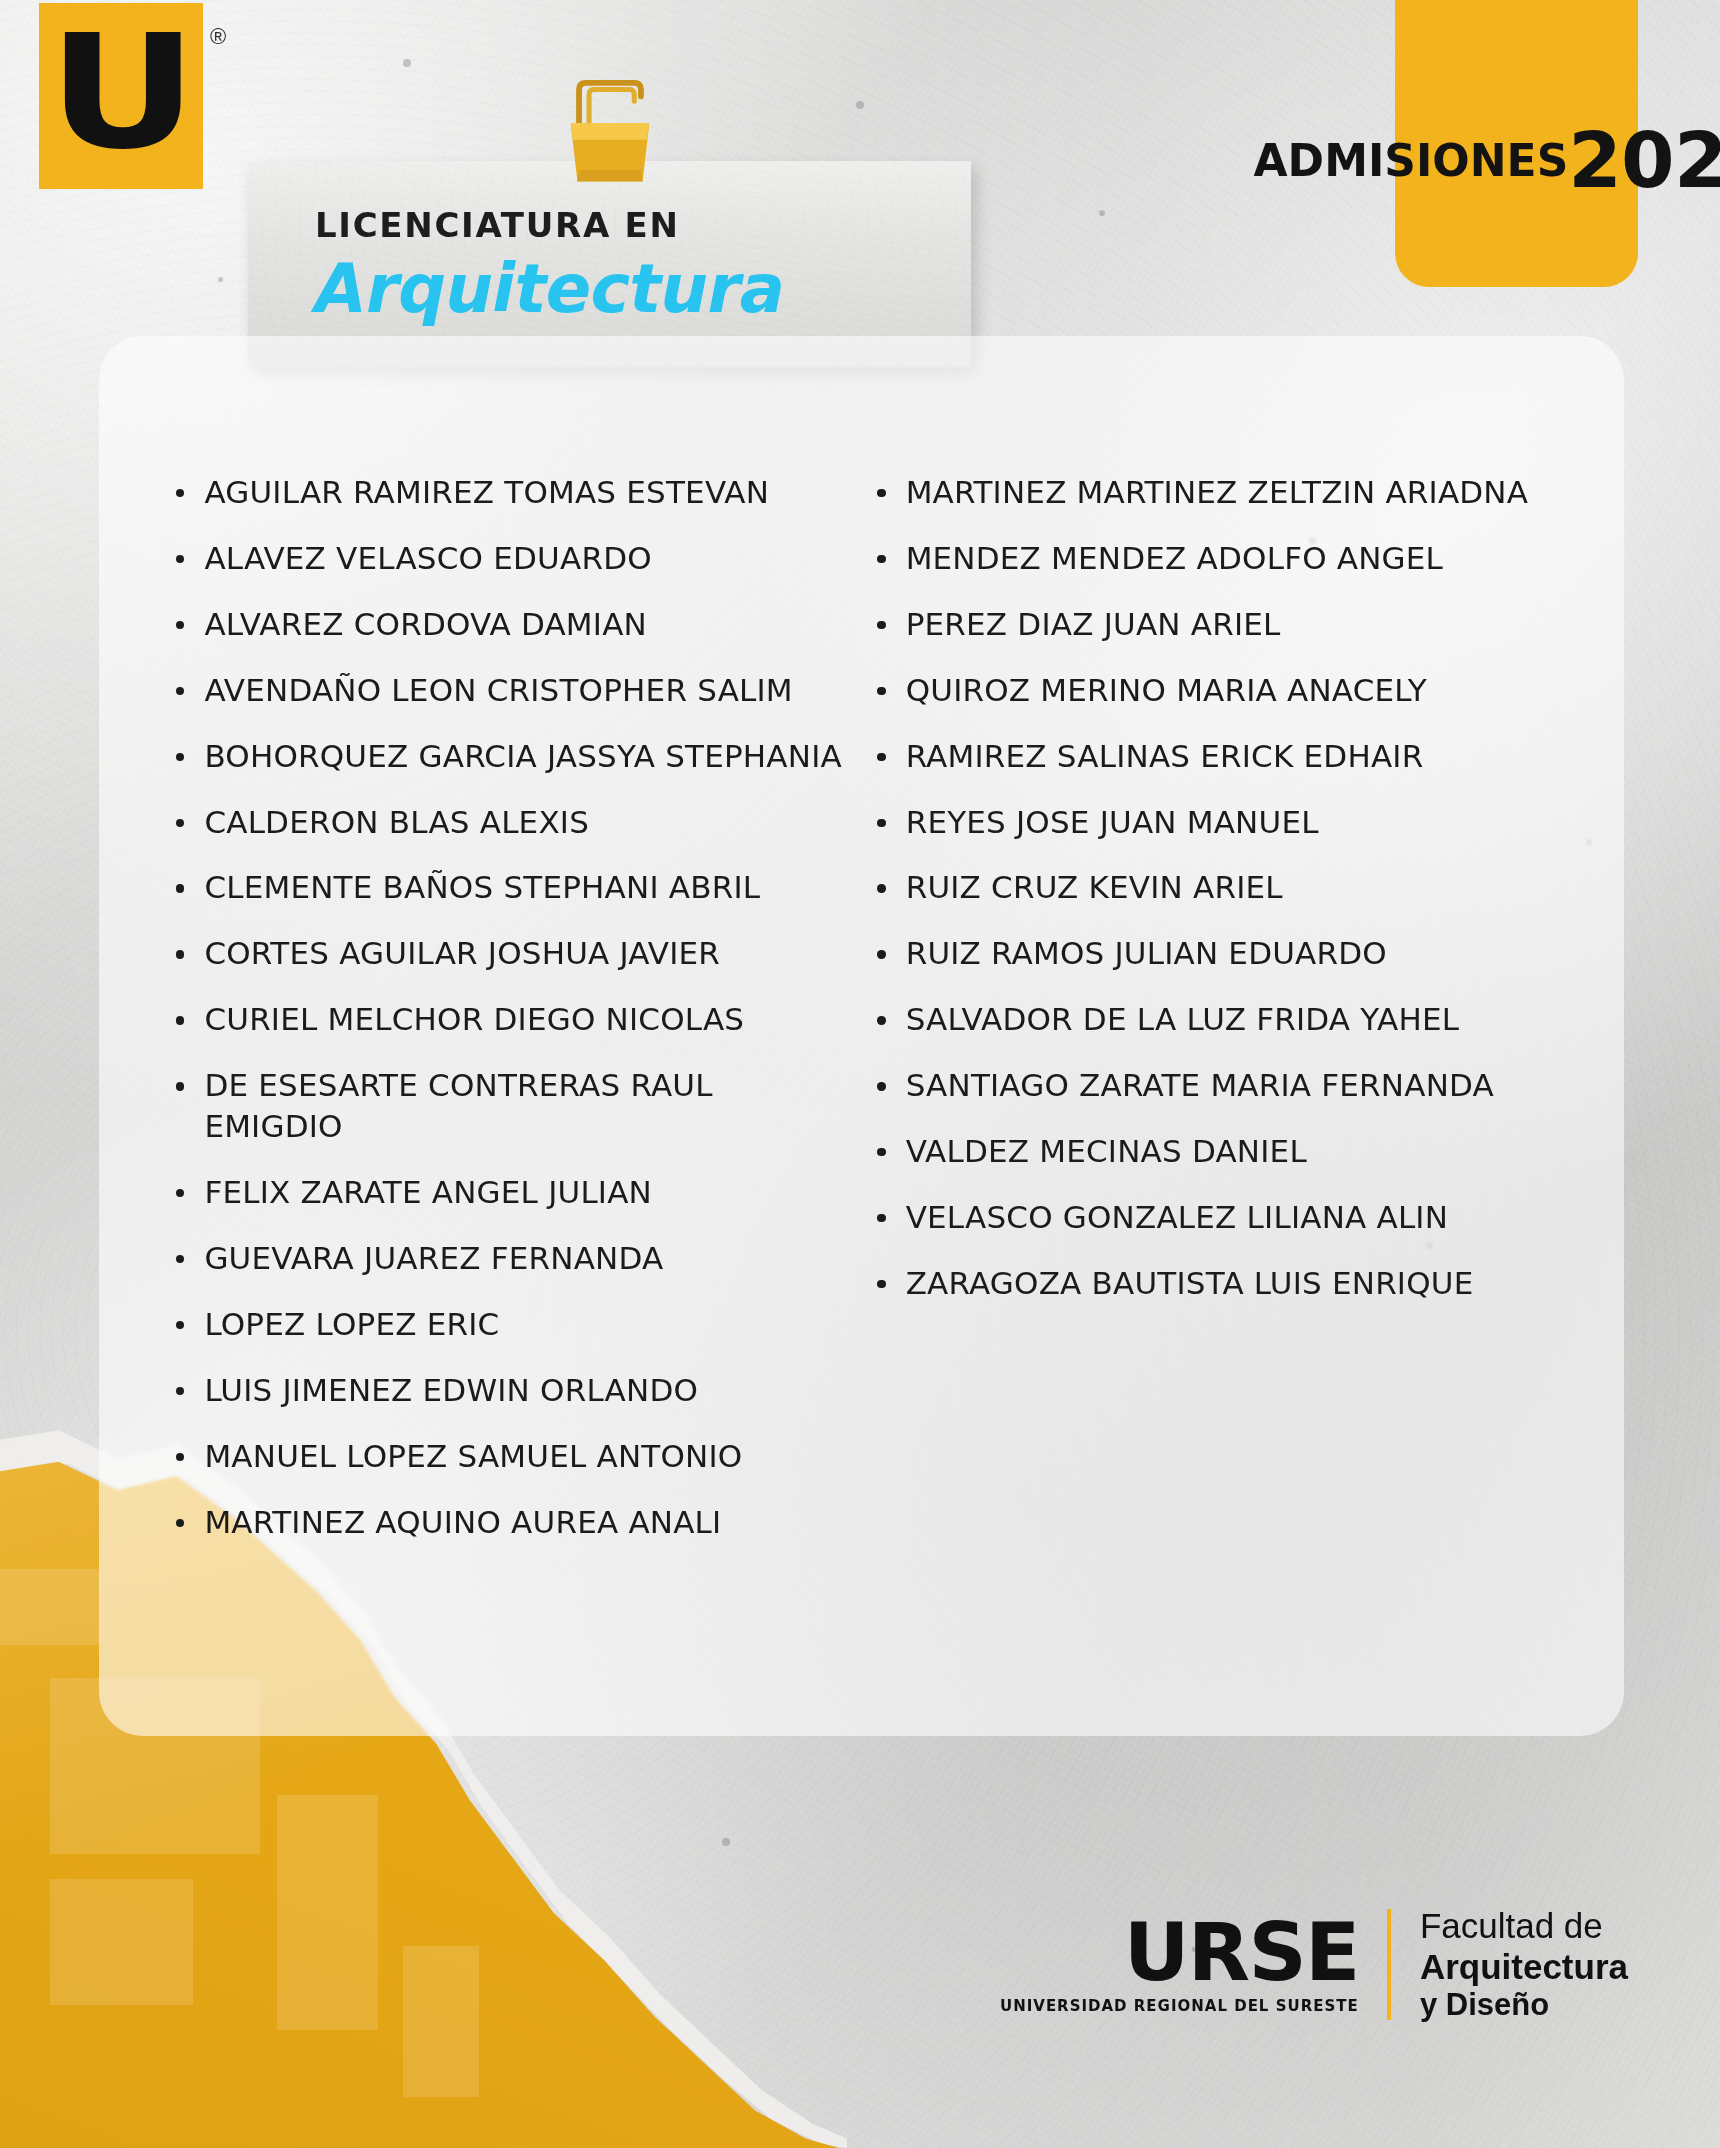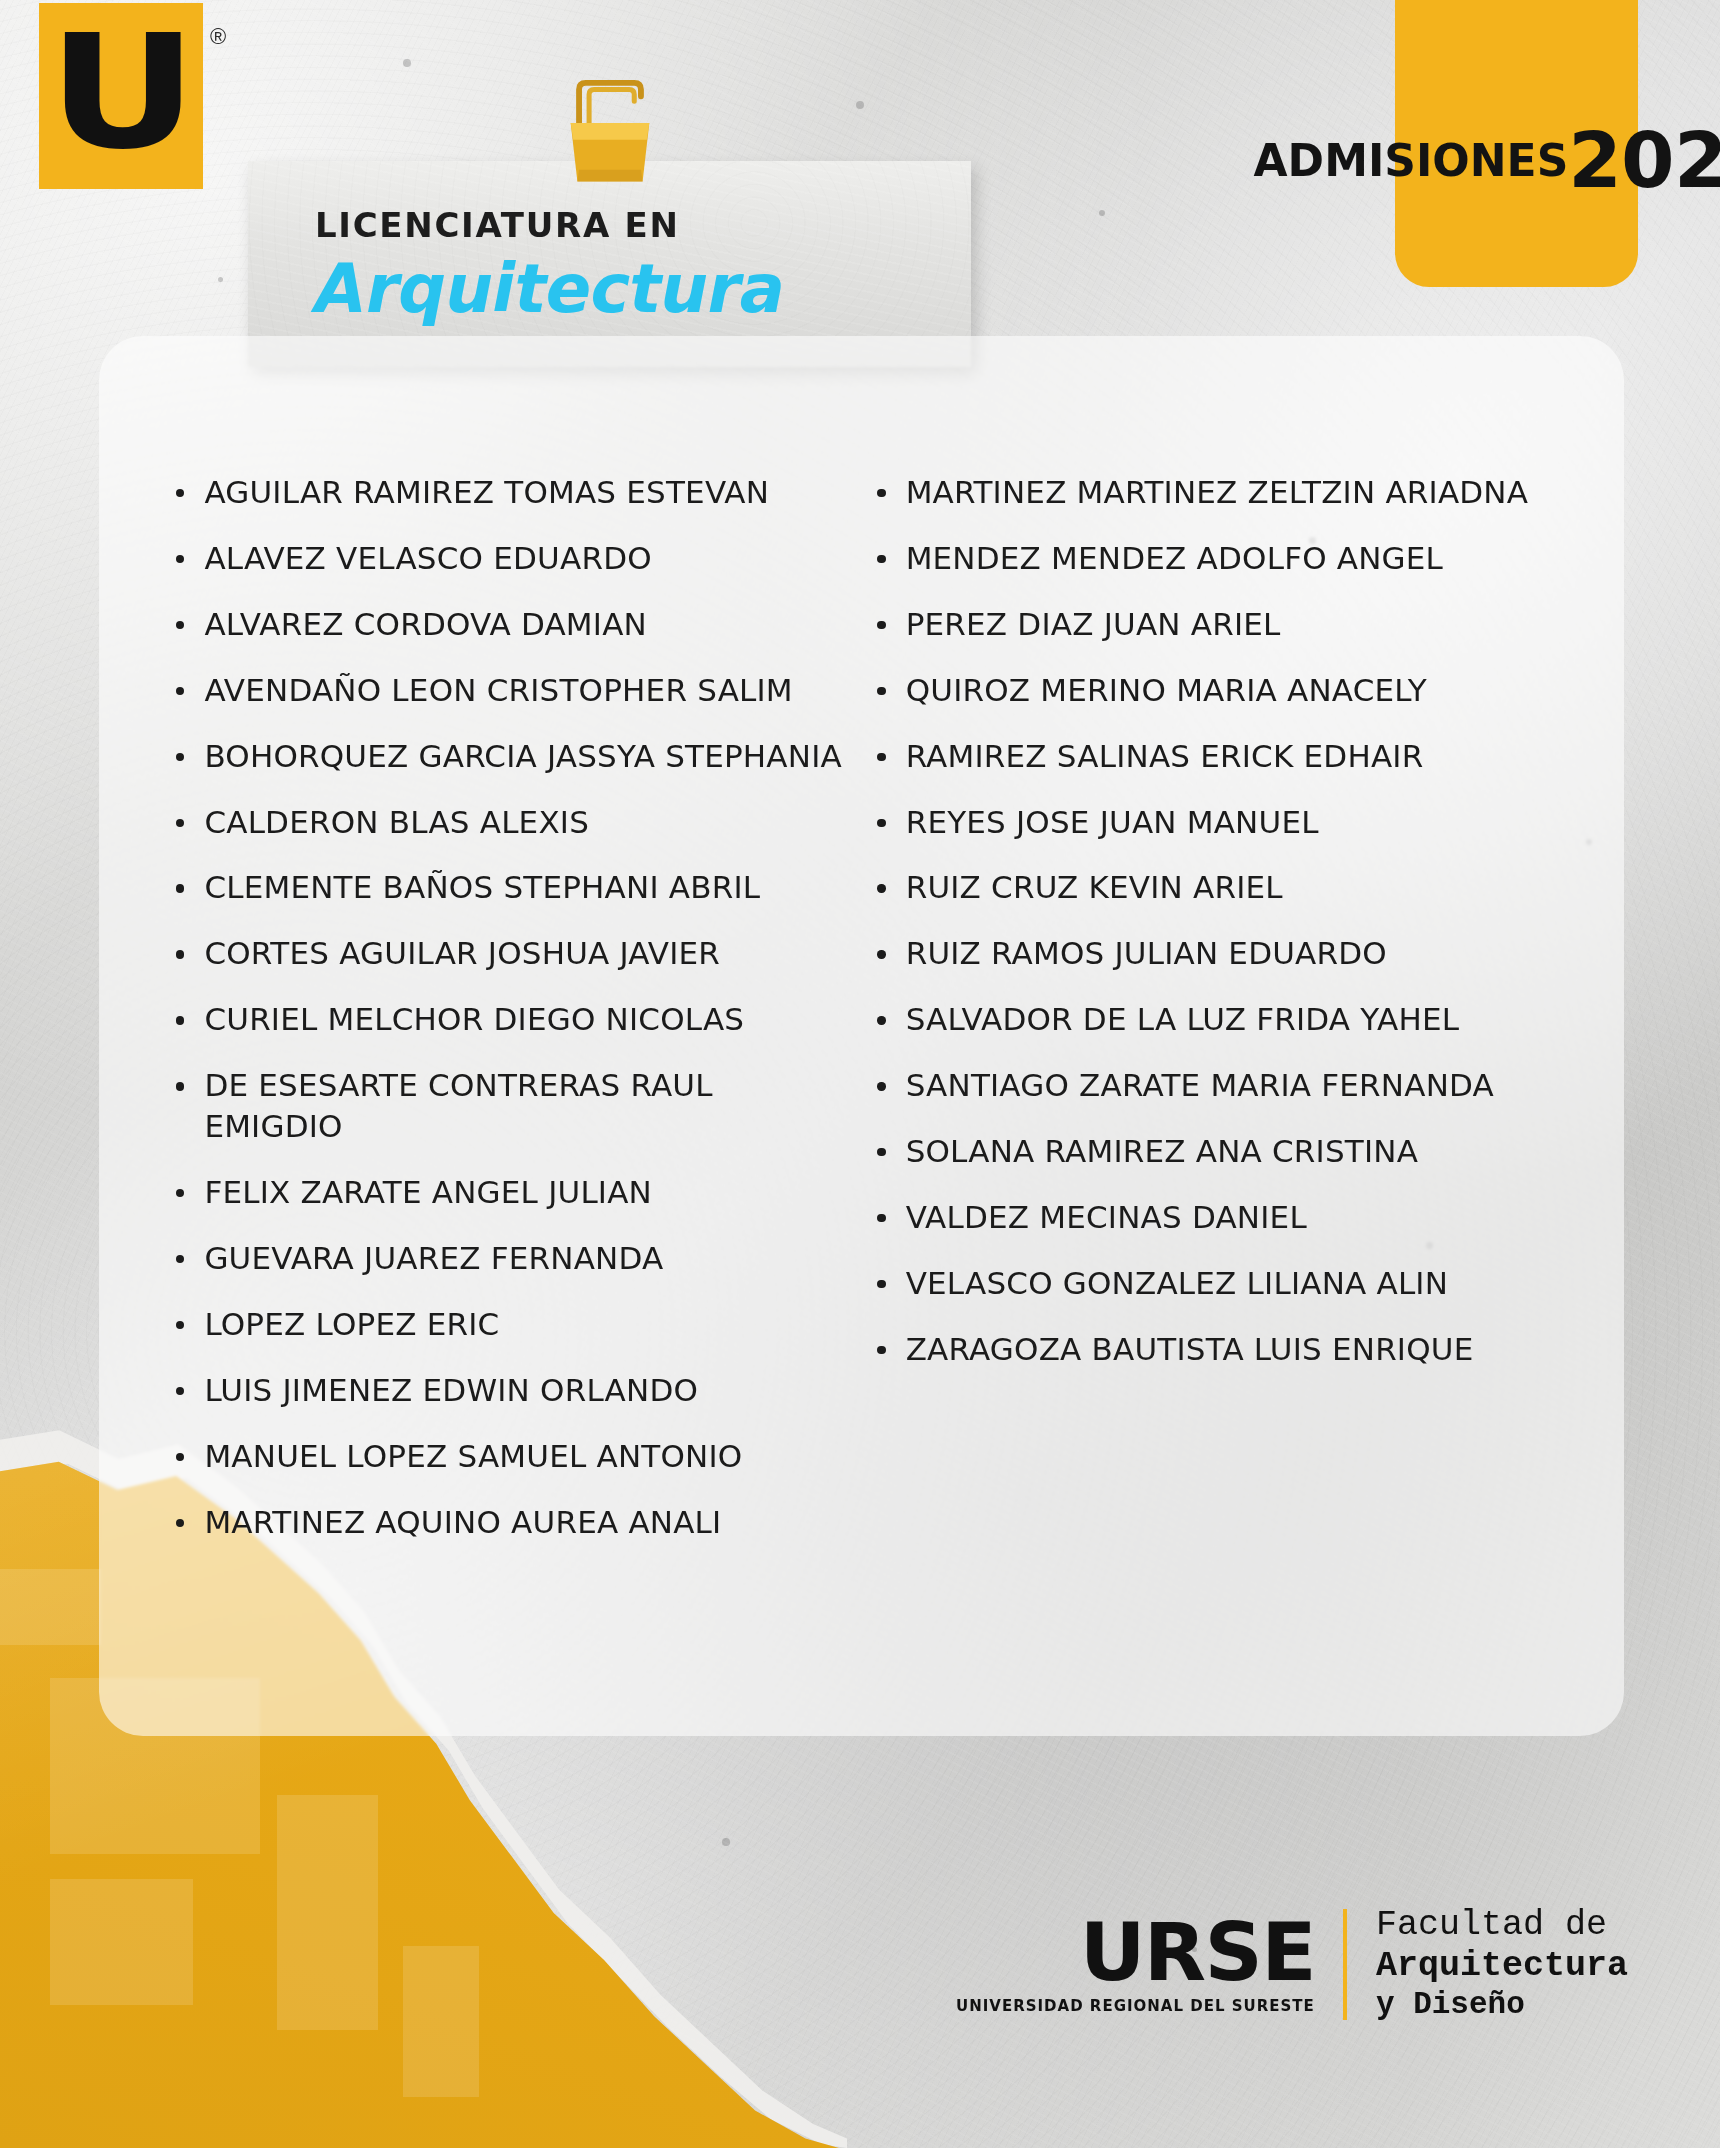--- a/index.html
+++ b/index.html
@@ -266,21 +266,21 @@
     letter-spacing: 1px;
     color: #111;
     margin-top: 6.7px;
   }
   .vrule {
     width: 4.2px;
     height: 111px;
     background: #f3b31c;
   }
   .fac-block {
-    font-family: Liberation Mono, monospace;
+    font-family: Liberation Sans, sans-serif;
     color: #111;
   }
   .fac-l1 { font-size: 35px; font-weight: 400; line-height: 1.18; }
   .fac-l2 { font-size: 35px; font-weight: 700; line-height: 1.18; }
   .fac-l3 { font-size: 31px; font-weight: 700; line-height: 1.18; }
 </style>
 </head>
 <body>
 
 <div class="bg">
@@ -431,24 +431,20 @@
         <span class="dot"></span>
         <span class="txt">RUIZ RAMOS JULIAN EDUARDO</span>
       </div>
     <div class="name-item">
         <span class="dot"></span>
         <span class="txt">SALVADOR DE LA LUZ FRIDA YAHEL</span>
       </div>
     <div class="name-item">
         <span class="dot"></span>
         <span class="txt">SANTIAGO ZARATE MARIA FERNANDA</span>
-      </div>
-    <div class="name-item">
-        <span class="dot"></span>
-        <span class="txt">SOLANA RAMIREZ ANA CRISTINA</span>
       </div>
     <div class="name-item">
         <span class="dot"></span>
         <span class="txt">VALDEZ MECINAS DANIEL</span>
       </div>
     <div class="name-item">
         <span class="dot"></span>
         <span class="txt">VELASCO GONZALEZ LILIANA ALIN</span>
       </div>
     <div class="name-item">

